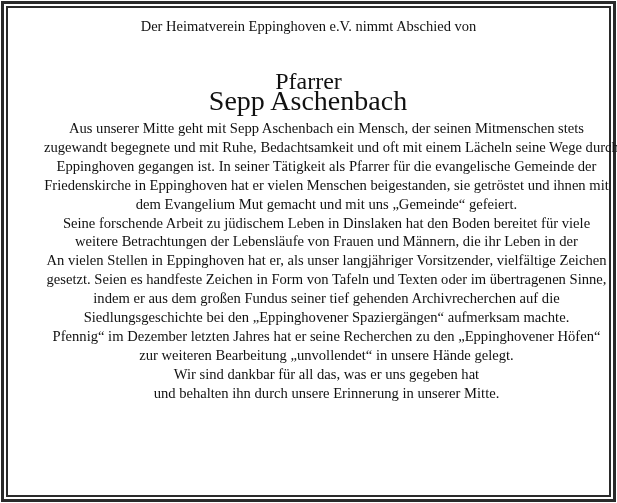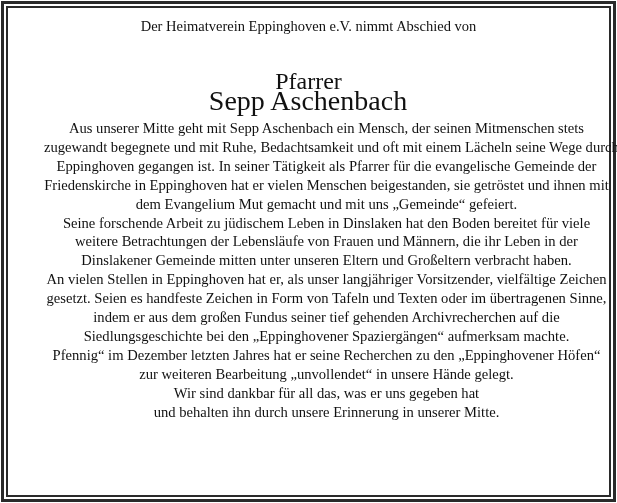--- a/index.html
+++ b/index.html
@@ -107,21 +107,20 @@
   <div class="name">Sepp Aschenbach</div>
 
   <div class="body-text">
     <span class="line">Aus unserer Mitte geht mit Sepp Aschenbach ein Mensch, der seinen Mitmenschen stets</span>
     <span class="line">zugewandt begegnete und mit Ruhe, Bedachtsamkeit und oft mit einem Lächeln seine Wege durch</span>
     <span class="line">Eppinghoven gegangen ist. In seiner Tätigkeit als Pfarrer für die evangelische Gemeinde der</span>
     <span class="line">Friedenskirche in Eppinghoven hat er vielen Menschen beigestanden, sie getröstet und ihnen mit</span>
     <span class="line">dem Evangelium Mut gemacht und mit uns „Gemeinde“ gefeiert.</span>
     <span class="line">Seine forschende Arbeit zu jüdischem Leben in Dinslaken hat den Boden bereitet für viele</span>
     <span class="line">weitere Betrachtungen der Lebensläufe von Frauen und Männern, die ihr Leben in der</span>
-    <span class="line">Dinslakener Gemeinde mitten unter unseren Eltern und Großeltern verbracht haben.</span>
     <span class="line">An vielen Stellen in Eppinghoven hat er, als unser langjähriger Vorsitzender, vielfältige Zeichen</span>
     <span class="line">gesetzt. Seien es handfeste Zeichen in Form von Tafeln und Texten oder im übertragenen Sinne,</span>
     <span class="line">indem er aus dem großen Fundus seiner tief gehenden  Archivrecherchen auf die</span>
     <span class="line">Siedlungsgeschichte bei den „Eppinghovener Spaziergängen“ aufmerksam machte.</span>
     <span class="line">Pfennig“ im Dezember letzten Jahres hat er seine Recherchen zu den „Eppinghovener Höfen“</span>
     <span class="line">zur weiteren Bearbeitung „unvollendet“ in unsere Hände gelegt.</span>
     <span class="line">Wir sind dankbar für all das, was er uns gegeben hat</span>
     <span class="line">und behalten ihn durch unsere Erinnerung in unserer Mitte.</span>
   </div>
 

